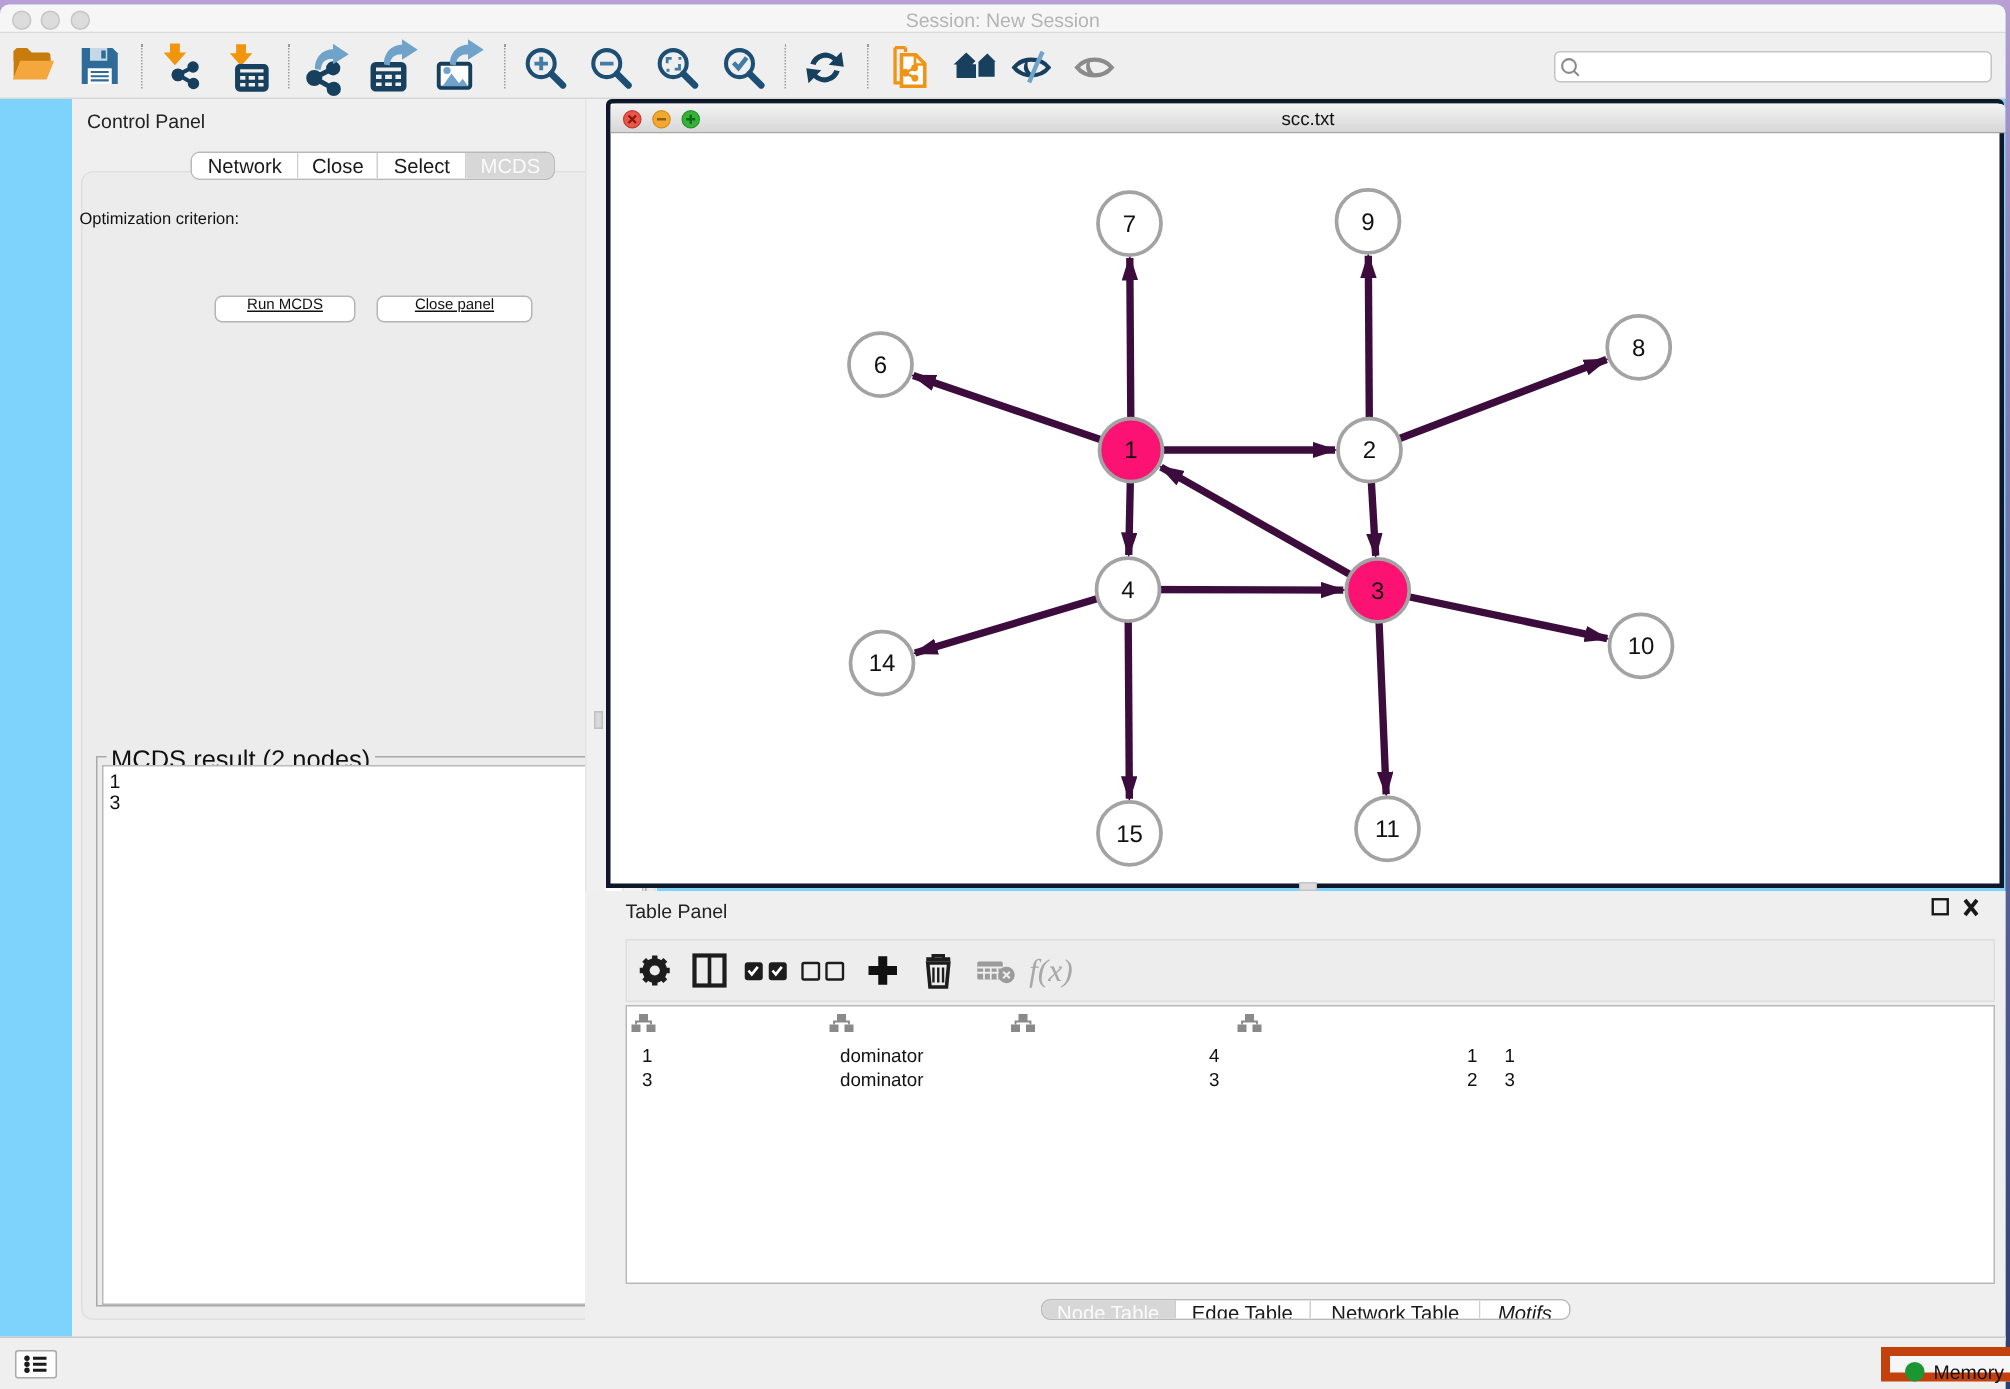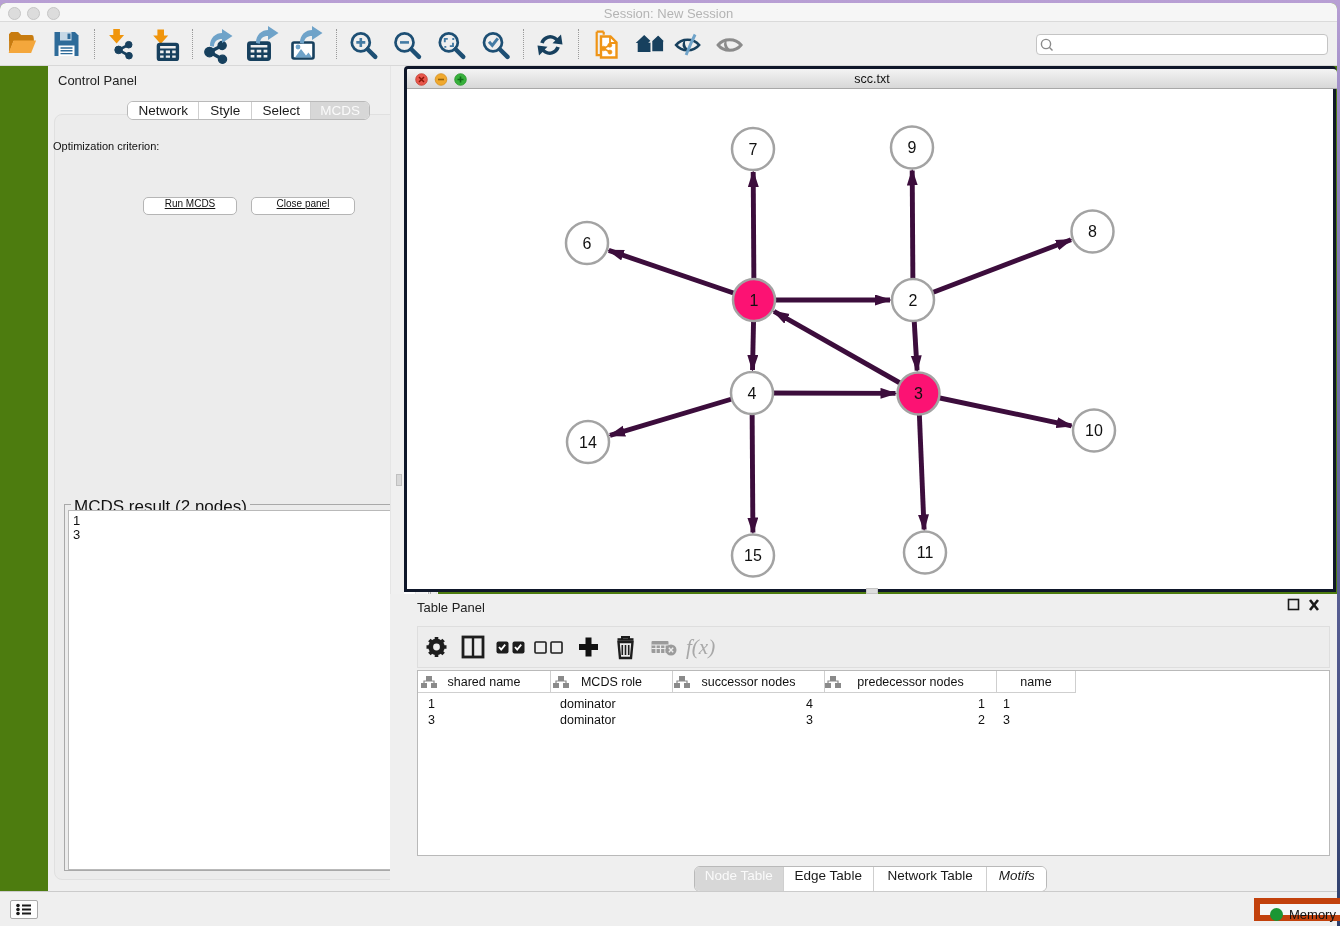--- a/index.html
+++ b/index.html
@@ -1,18 +1,18 @@
 <!DOCTYPE html>
 <html><head>
 <meta charset="utf-8">
 <style>
   * { margin:0; padding:0; box-sizing:border-box; }
   html,body { width:1340px; height:926px; overflow:hidden; }
   body { font-family:"Liberation Sans", sans-serif; background:linear-gradient(180deg,#b89fd4 0%,#9c8cc6 12%,#7473ab 40%,#4c5589 75%,#2e3f6b 100%); position:relative; }
-  #app { position:absolute; left:0; top:3px; width:1337px; height:923px; background:#4d7c0f; border-radius:6px 6px 0 0; }
+  #app { position:absolute; left:0; top:3px; width:1337px; height:923px; background:#7dd3fc; border-radius:6px 6px 0 0; }
   #titlebar { position:absolute; left:0; top:0; width:1337px; height:19px; background:#f6f6f6; border-radius:6px 6px 0 0; border-bottom:1px solid #dadada; }
   .tl-circle { position:absolute; top:4px; width:13px; height:13px; border-radius:50%; background:#dcdcdc; border:1px solid #c6c6c6; }
   #title-text { position:absolute; top:3px; width:100%; text-align:center; font-size:13px; color:#b4b4b4; }
   #toolbar { position:absolute; left:0; top:19px; width:1337px; height:44px; background:#efefef; border-bottom:1px solid #d8d8d8; }
   .tsep { position:absolute; top:7px; height:30px; width:0; border-left:1px dotted #9a9a9a; }
   #searchbox { position:absolute; left:1036px; top:31px; width:292px; height:21px; background:#fff; border:1px solid #c4c4c4; border-radius:4px; }
   #cpanel { position:absolute; left:0; top:63px; width:390px; height:828px; background:#efefef;margin-left:48px; }
   #cpanel-title { position:absolute; left:10px; top:7px; font-size:13px; color:#222; }
   #cp-card { position:absolute; left:6px; top:48px; width:383px; height:766px; background:#ececec; border:1px solid #e0e0e0; border-radius:8px; }
   .seg-group { position:absolute; display:flex; border:1px solid #b9b9b9; border-radius:6px; overflow:hidden; background:#fff; }
@@ -193,21 +193,21 @@
       </svg></div>
   <div id="cpanel">
     <div id="cpanel-title">Control Panel</div>
     <svg class="wicon" style="left:357px; top:7px;" width="32" height="14">
         <rect x="1.5" y="1.5" width="10" height="10" fill="none" stroke="#1a1a1a" stroke-width="1.6"></rect>
         <path d="M23,2 L31,12 M31,2 L23,12" stroke="#1a1a1a" stroke-width="2.6"></path>
       </svg>
     <div id="cp-card"></div>
     <div class="seg-group" style="left:79px; top:35px; width:243px; height:19px;">
       <div class="seg" style="width:72px;">Network</div>
-      <div class="seg" style="width:53px;">Style</div>
+      <div class="seg" style="width:53px;">Close</div>
       <div class="seg" style="width:60px;">Select</div>
       <div class="seg sel" style="width:58px;">MCDS</div>
     </div>
     <div id="opt-label">Optimization criterion:</div>
     <div class="btn" style="left:95px; top:131px; width:94px; height:18px;">Run MCDS</div>
     <div class="btn" style="left:203px; top:131px; width:104px; height:18px;">Close panel</div>
     <div id="mcds-fs">
       <div id="mcds-legend">MCDS result (2 nodes)</div>
       <div id="mcds-white">
         <div style="position:absolute; left:4px; top:3px; font-size:13px; line-height:13.5px; color:#111;">1<br>3</div>
@@ -330,27 +330,20 @@
           <rect x="-12" y="-6" width="17" height="12" rx="1"></rect>
           <path d="M-12,-2 h17 M-12,1.5 h17 M-7.5,-2 v8 M-3,-2 v8 M1.5,-2 v8" stroke="#ededed" stroke-width="1.2"></path>
           <circle cx="7.5" cy="3" r="5.5"></circle>
           <path d="M5.3,0.8 l4.4,4.4 M9.7,0.8 l-4.4,4.4" stroke="#ededed" stroke-width="1.4"></path>
         </g>
 
         <text x="268" y="27" font-family="'Liberation Serif', serif" font-style="italic" font-size="21" fill="#a8a8a8">f(x)</text>
       </svg>
     </div>
     <div id="tp-table">
-      <div class="th-row">
-        <div class="th" style="width:133px;">shared name</div>
-        <div class="th" style="width:122px;">MCDS role</div>
-        <div class="th" style="width:152px;">successor nodes</div>
-        <div class="th" style="width:172px;">predecessor nodes</div>
-        <div class="th" style="width:79px;">name</div>
-      </div>
       <svg style="position:absolute; left:0; top:0;" width="700" height="20">
         <g fill="#8a8a8a">
           <g transform="translate(11,11)">
               <rect x="-3" y="-6" width="6" height="5"></rect>
               <rect x="-8" y="1" width="6" height="5"></rect>
               <rect x="2" y="1" width="6" height="5"></rect>
               <path d="M-5,1 v-2 h10 v2 M0,-1 v-2" stroke="#8a8a8a" stroke-width="1.2" fill="none"></path>
             </g>
           <g transform="translate(143,11)">
               <rect x="-3" y="-6" width="6" height="5"></rect>
@@ -376,21 +369,21 @@
       <div class="td" style="left:142px; top:26px;">dominator</div>
       <div class="td" style="left:255px; top:26px; width:140px; text-align:right;">4</div>
       <div class="td" style="left:407px; top:26px; width:160px; text-align:right;">1</div>
       <div class="td" style="left:585px; top:26px;">1</div>
       <div class="td" style="left:10px; top:42px;">3</div>
       <div class="td" style="left:142px; top:42px;">dominator</div>
       <div class="td" style="left:255px; top:42px; width:140px; text-align:right;">3</div>
       <div class="td" style="left:407px; top:42px; width:160px; text-align:right;">2</div>
       <div class="td" style="left:585px; top:42px;">3</div>
     </div>
-    <div class="seg-group" style="left:304px; top:272px; width:353px; height:26px;">
+    <div class="seg-group" style="left:304px; top:272px; width:353px; height:14px;">
       <div class="seg sel" style="width:89px;">Node Table</div>
       <div class="seg" style="width:91px;">Edge Table</div>
       <div class="seg" style="width:114px;">Network Table</div>
       <div class="seg" style="width:59px;font-style:italic;">Motifs</div>
     </div>
   </div>
   <div style="position:absolute; left:-2px; top:915px; width:7px; height:8px; border-radius:50%; background:#4a79c6;"></div>
   <div id="statusbar">
     <div id="list-btn"><svg width="26" height="17">
           <g fill="#1a1a1a">

